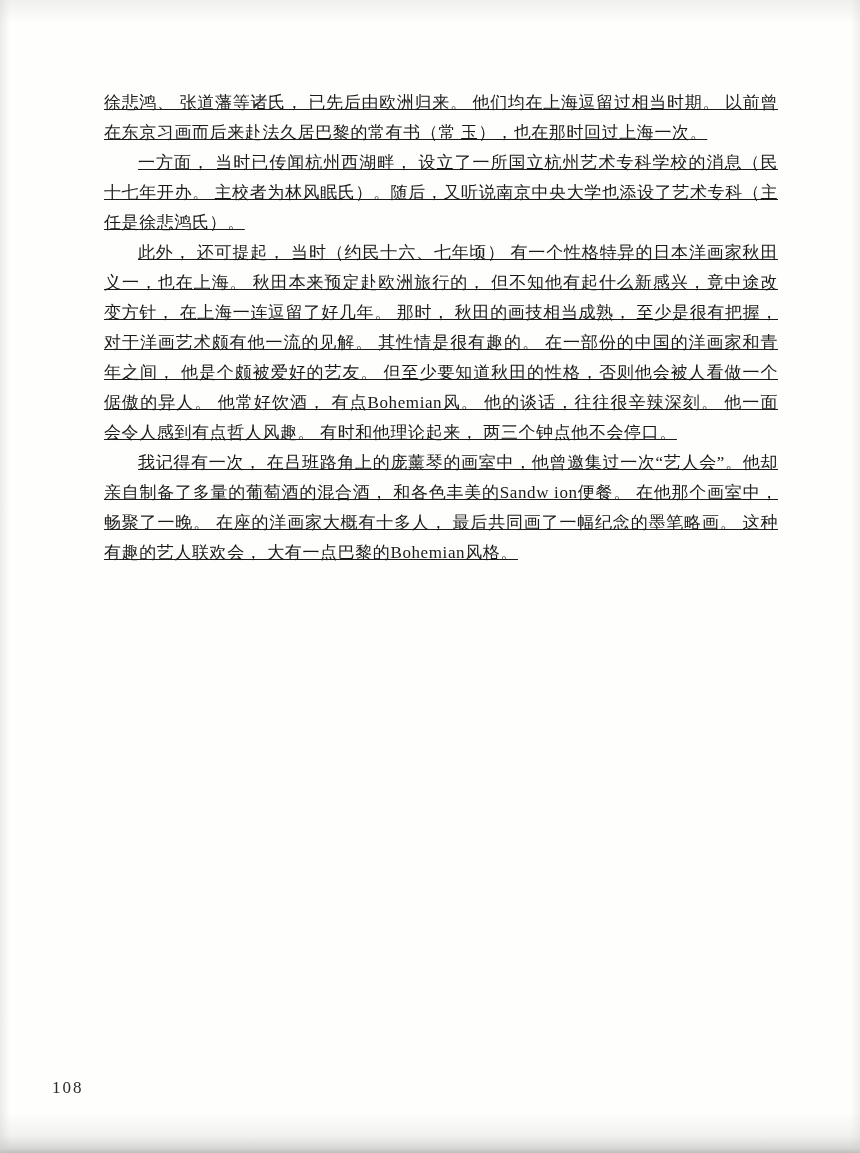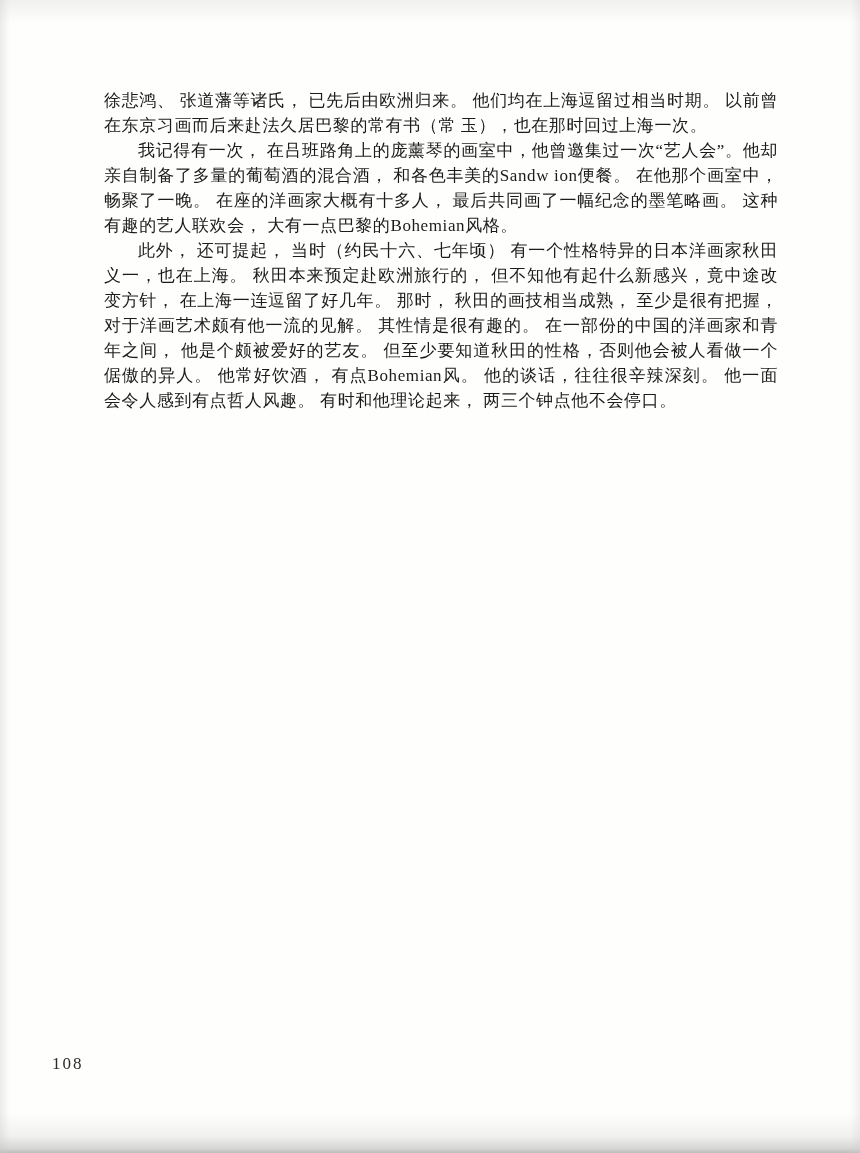--- a/index.html
+++ b/index.html
@@ -39,49 +39,51 @@
     width: 10px;
     background: linear-gradient(to left, rgba(205,205,203,0.3), rgba(255,255,255,0));
   }
   .text-block {
     position: absolute;
     left: 104px;
     top: 88px;
     width: 674px;
     color: #1b1b1b;
     font-size: 17px;
-    line-height: 25px;
+    line-height: 30px;
     text-align: justify;
     text-justify: inter-ideograph;
     letter-spacing: 0.6px;
+    text-decoration: underline;
   }
   p.para {
     margin: 0;
     padding: 0;
     text-indent: 2em;
   }
   p.para.no-indent {
     text-indent: 0;
   }
   .page-number {
     position: absolute;
     left: 52px;
-    top: 1054px;
+    top: 1078px;
     font-size: 17px;
     letter-spacing: 2px;
     color: #2b2b2b;
   }
 </style>
 </head>
 <body>
 
 <div class="scan-page">
   <div class="scan-edge-left"></div>
   <div class="scan-edge-right"></div>
 
   <div class="text-block">
     <p class="para no-indent">徐悲鸿、 张道藩等诸氏， 已先后由欧洲归来。 他们均在上海逗留过相当时期。 以前曾在东京习画而后来赴法久居巴黎的常有书（常 玉），也在那时回过上海一次。</p>
+    <p class="para">一方面， 当时已传闻杭州西湖畔， 设立了一所国立杭州艺术专科学校的消息（民十七年开办。 主校者为林风眠氏）。随后，又听说南京中央大学也添设了艺术专科（主任是徐悲鸿氏）。</p>
+    <p class="para">此外， 还可提起， 当时（约民十六、七年顷） 有一个性格特异的日本洋画家秋田义一，也在上海。 秋田本来预定赴欧洲旅行的， 但不知他有起什么新感兴，竟中途改变方针， 在上海一连逗留了好几年。 那时， 秋田的画技相当成熟， 至少是很有把握， 对于洋画艺术颇有他一流的见解。 其性情是很有趣的。 在一部份的中国的洋画家和青年之间， 他是个颇被爱好的艺友。 但至少要知道秋田的性格，否则他会被人看做一个倨傲的异人。 他常好饮酒， 有点Bohemian风。 他的谈话，往往很辛辣深刻。 他一面会令人感到有点哲人风趣。 有时和他理论起来， 两三个钟点他不会停口。</p>
     <p class="para">我记得有一次， 在吕班路角上的庞薰琴的画室中，他曾邀集过一次“艺人会”。他却亲自制备了多量的葡萄酒的混合酒， 和各色丰美的Sandw ion便餐。 在他那个画室中， 畅聚了一晚。 在座的洋画家大概有十多人， 最后共同画了一幅纪念的墨笔略画。 这种有趣的艺人联欢会， 大有一点巴黎的Bohemian风格。</p>
-    <p class="para">此外， 还可提起， 当时（约民十六、七年顷） 有一个性格特异的日本洋画家秋田义一，也在上海。 秋田本来预定赴欧洲旅行的， 但不知他有起什么新感兴，竟中途改变方针， 在上海一连逗留了好几年。 那时， 秋田的画技相当成熟， 至少是很有把握， 对于洋画艺术颇有他一流的见解。 其性情是很有趣的。 在一部份的中国的洋画家和青年之间， 他是个颇被爱好的艺友。 但至少要知道秋田的性格，否则他会被人看做一个倨傲的异人。 他常好饮酒， 有点Bohemian风。 他的谈话，往往很辛辣深刻。 他一面会令人感到有点哲人风趣。 有时和他理论起来， 两三个钟点他不会停口。</p>
   </div>
 
   <div class="page-number">108</div>
 </div>
 
 </body></html>

